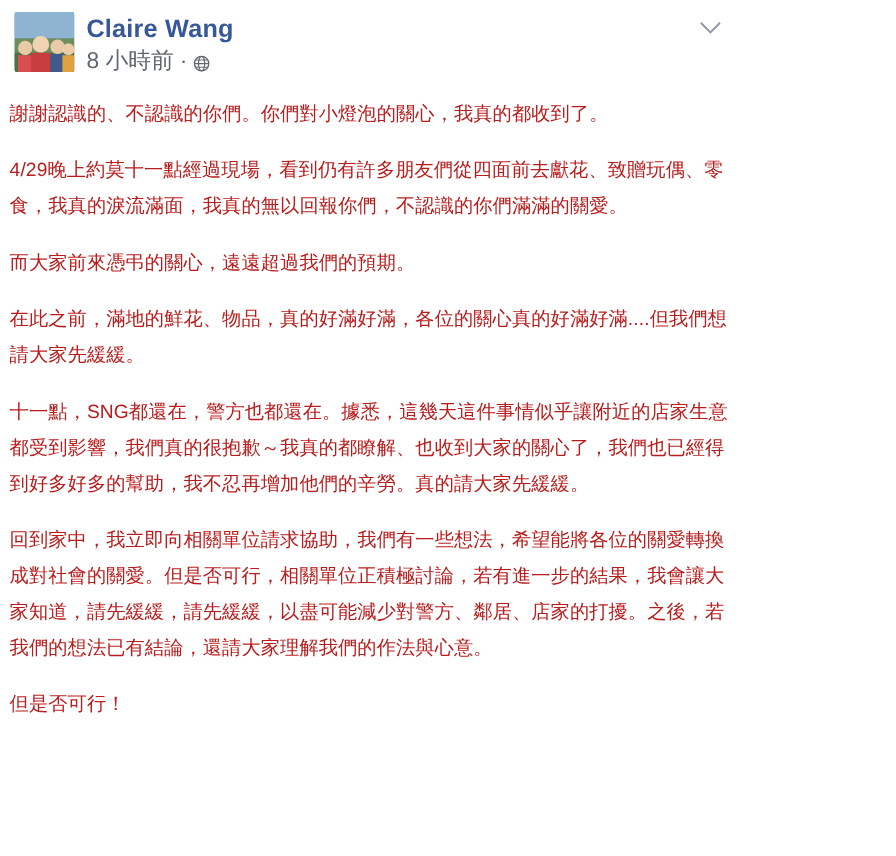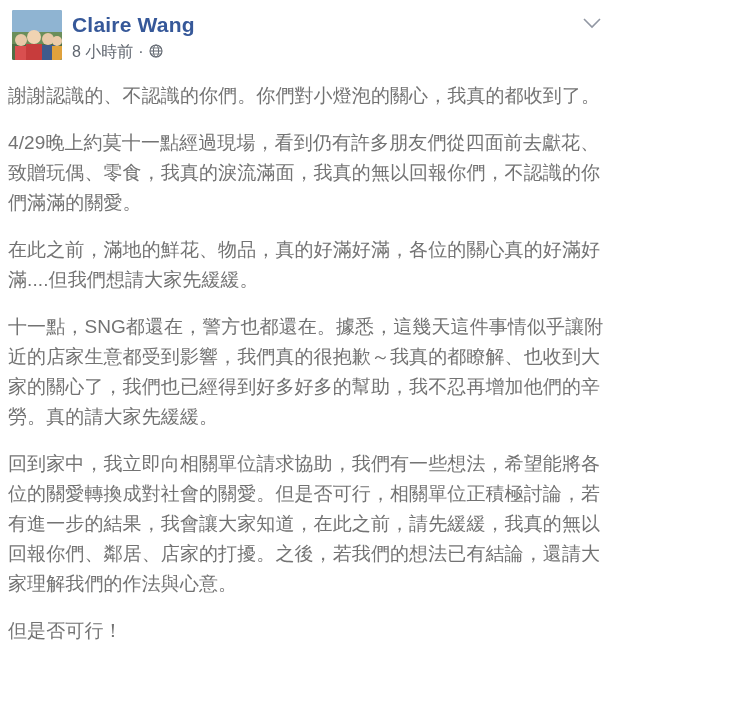--- a/index.html
+++ b/index.html
@@ -49,23 +49,23 @@
   .author-name {
     font-size: 21px;
     font-weight: bold;
     color: #365899;
     line-height: 26px;
     letter-spacing: 0.2px;
     cursor: pointer;
   }
   .meta-row {
     display: flex;
-    align-items: flex-start;
+    align-items: center;
     margin-top: 5px;
-    font-size: 16px;
+    font-size: 19px;
     color: #616770;
     line-height: 18px;
   }
   .timestamp {
     color: #616770;
     cursor: pointer;
   }
   .meta-sep {
     margin: 0 5px;
     color: #616770;
@@ -89,23 +89,23 @@
     justify-content: center;
   }
   .chevron-btn svg {
     display: block;
   }
   .post-body {
     padding: 16px 8px 0 8px;
   }
   .post-body p {
     margin: 0 0 17px 0;
-    font-size: 19px;
+    font-size: 16px;
     line-height: 30px;
-    color: #737373;
+    color: #b91c1c;
     letter-spacing: 0.1px;
   }
   .post-body p:last-child {
     margin-bottom: 0;
   }
 </style>
 </head>
 <body>
 
 <div class="post">
@@ -152,19 +152,20 @@
           <polyline points="1,2 9,10 17,2" fill="none" stroke="#9197a3" stroke-width="1.6"></polyline>
         </svg>
       </span>
     </div>
 
   </div>
 
   <div class="post-body">
     <p>謝謝認識的、不認識的你們。你們對小燈泡的關心，我真的都收到了。</p>
     <p>4/29晚上約莫十一點經過現場，看到仍有許多朋友們從四面前去獻花、致贈玩偶、零食，我真的淚流滿面，我真的無以回報你們，不認識的你們滿滿的關愛。</p>
+    <p>而大家前來憑弔的關心，遠遠超過我們的預期。</p>
     <p>在此之前，滿地的鮮花、物品，真的好滿好滿，各位的關心真的好滿好滿....但我們想請大家先緩緩。</p>
     <p>十一點，SNG都還在，警方也都還在。據悉，這幾天這件事情似乎讓附近的店家生意都受到影響，我們真的很抱歉～我真的都瞭解、也收到大家的關心了，我們也已經得到好多好多的幫助，我不忍再增加他們的辛勞。真的請大家先緩緩。</p>
-    <p>回到家中，我立即向相關單位請求協助，我們有一些想法，希望能將各位的關愛轉換成對社會的關愛。但是否可行，相關單位正積極討論，若有進一步的結果，我會讓大家知道，在此之前，請先緩緩，我真的無以回報你們、鄰居、店家的打擾。之後，若我們的想法已有結論，還請大家理解我們的作法與心意。</p>
+    <p>回到家中，我立即向相關單位請求協助，我們有一些想法，希望能將各位的關愛轉換成對社會的關愛。但是否可行，相關單位正積極討論，若有進一步的結果，我會讓大家知道，請先緩緩，請先緩緩，以盡可能減少對警方、鄰居、店家的打擾。之後，若我們的想法已有結論，還請大家理解我們的作法與心意。</p>
     <p>但是否可行！</p>
   </div>
 
 </div>
 
 </body></html>

